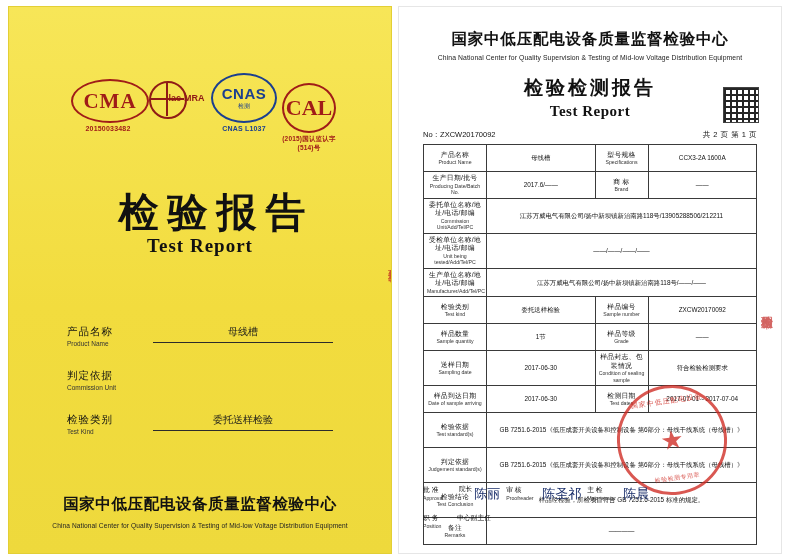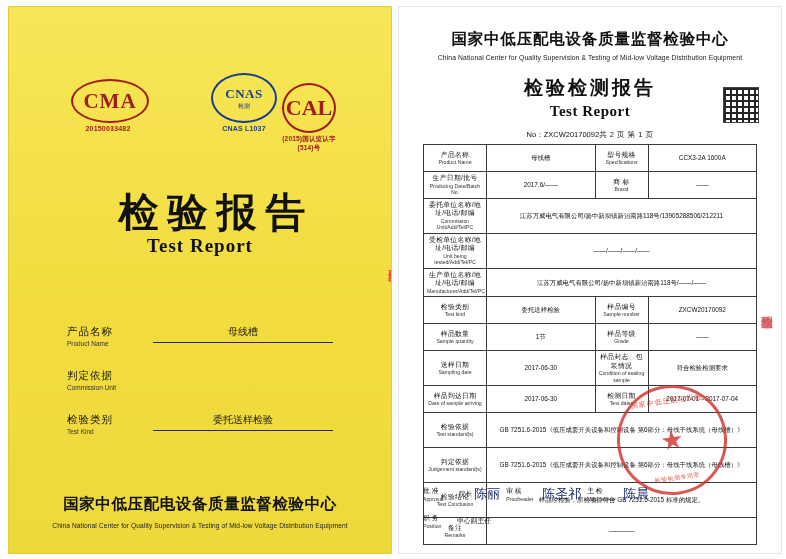--- a/index.html
+++ b/index.html
@@ -51,21 +51,21 @@
     content:"";position:absolute;left:15px;top:-1px;width:0;height:34px;border-left:2px solid #8f1a16;
   }
   .ilac .txt{font-size:9px;font-weight:bold;color:#8f1a16;position:absolute;left:20px;top:16px;}
 
   
   .cnas{left:198px;top:0px;width:74px;}
   .cnas .ring{
     width:62px;height:46px;margin:0 auto;border:2px solid #1b3f8f;border-radius:50%;
     display:flex;flex-direction:column;align-items:center;justify-content:center;color:#1b3f8f;
   }
-  .cnas .ring b{font-family:Liberation Serif, serif;font-size:13px;letter-spacing:.5px;}
+  .cnas .ring b{font-family:Liberation Sans, sans-serif;font-size:15px;letter-spacing:.5px;}
   .cnas .ring i{font-style:normal;font-size:6px;}
   .cnas .cap{color:#1b3f8f;font-size:7px;font-weight:bold;}
 
   
   .cal{left:268px;top:10px;width:64px;}
   .cal .ring{
     width:50px;height:46px;margin:0 auto;border:2.5px solid #a01c18;border-radius:50%;
     display:flex;align-items:center;justify-content:center;
     font-family:"Liberation Serif",serif;font-weight:bold;font-size:22px;color:#a01c18;
   }
@@ -136,21 +136,21 @@
   .qr{
     position:absolute;right:22px;top:80px;width:34px;height:34px;
     background:
       linear-gradient(90deg,#000 2px,transparent 0) 0 0/6px 6px,
       linear-gradient(180deg,#000 2px,transparent 0) 0 0/6px 6px,
       #fff;
     border:1px solid #222;
     opacity:.85;
   }
   .rep-meta{
-    display:flex;justify-content:center;align-items:flex-end;
+    display:flex;justify-content:space-between;align-items:flex-end;
     padding:0 24px;margin-top:10px;font-size:7.5px;color:#111;
   }
   .rep-meta .pages{letter-spacing:.5px;}
 
   table.rep{
     margin:4px 24px 0 24px;width:334px;border-collapse:collapse;
     table-layout:fixed;
   }
   table.rep td{
     border:1px solid #3a3a3a;
@@ -162,21 +162,21 @@
   td.lbl .cn{font-size:6.8px;letter-spacing:.3px;}
   td.lbl .en{font-size:5.2px;color:#333;}
   td.val{text-align:center;font-size:6.6px;}
   td.lbl2{width:46px;text-align:center;}
   .row-tall td{height:22px;}
   .row-xtall td{height:30px;}
 
   .sig{
     position:absolute;left:24px;bottom:14px;width:334px;font-size:6.6px;color:#111;
   }
-  .sig .line{display:flex;align-items:center;margin-bottom:10px;}
+  .sig .line{display:flex;align-items:flex-start;margin-bottom:10px;}
   .sig .lab{width:34px;}
   .sig .lab .cn{font-size:6.8px;}
   .sig .lab .en{font-size:5.2px;color:#333;}
   .sig .hand{
     font-family:"Liberation Serif",serif;font-size:13px;color:#1b2f6b;
     margin:0 6px 0 2px;
   }
   .sig .sub{font-size:6.6px;color:#111;margin-left:2px;}
   .sig .role{font-size:6.8px;color:#111;}
 
@@ -207,20 +207,26 @@
 
   <div class="cover">
 
     <div class="cover-marks">
 
       <div class="mark cma">
         <div class="ring">CMA</div>
         <div class="cap">20150033482</div>
       </div>
 
+      <div class="mark ilac">
+        <div class="glyph">
+          <div class="glb"></div>
+          <div class="txt">ilac-MRA</div>
+        </div>
+      </div>
 
       <div class="mark cnas">
         <div class="ring">
           <b>CNAS</b>
           <i>检测</i>
         </div>
         <div class="cap">CNAS L1037</div>
       </div>
 
       <div class="mark cal">

